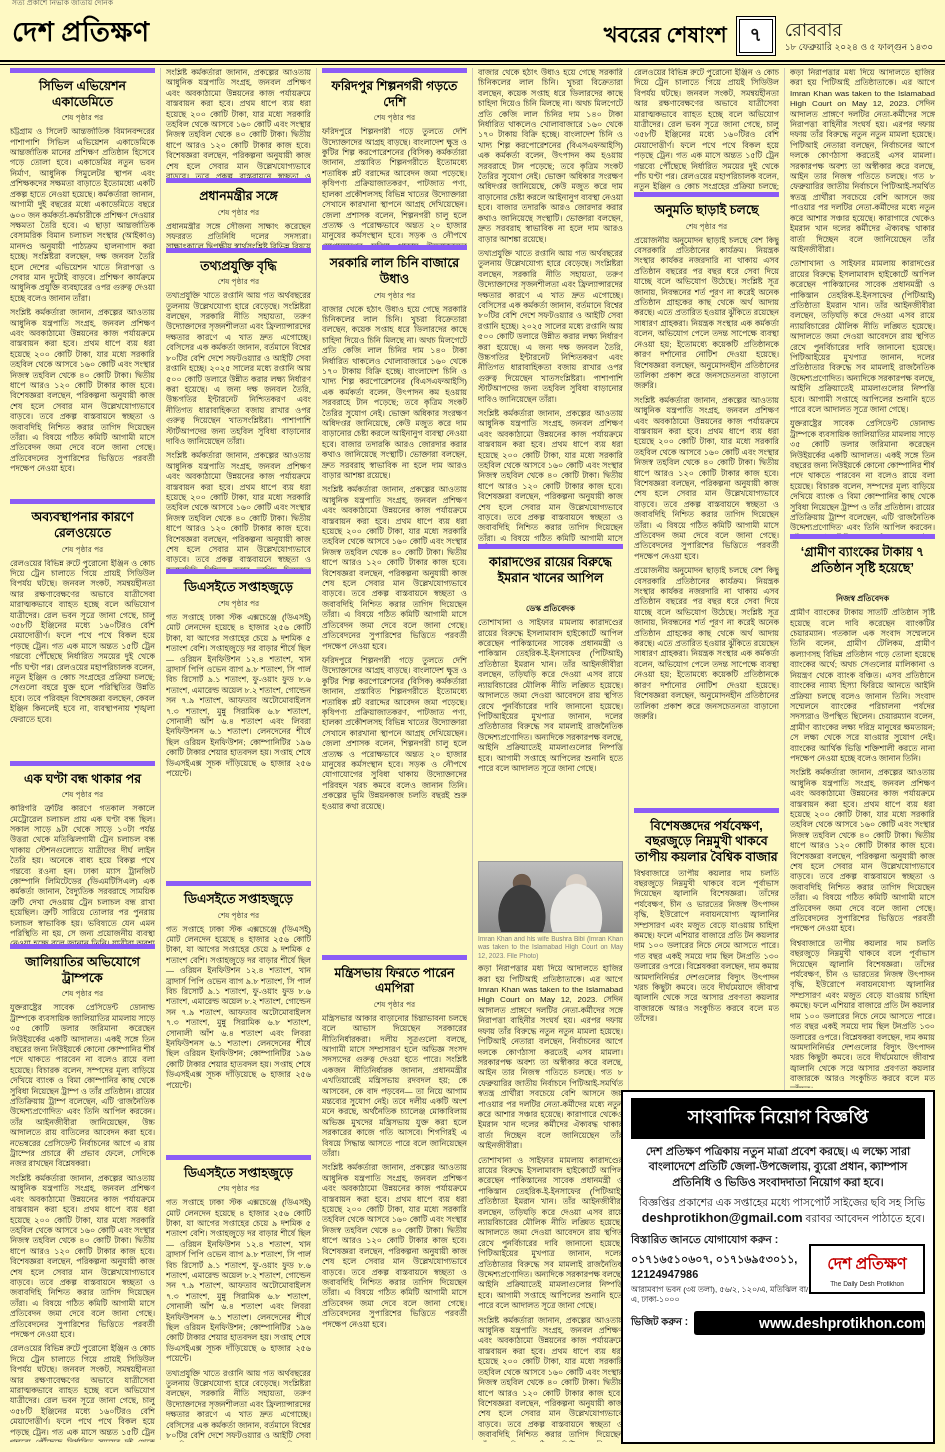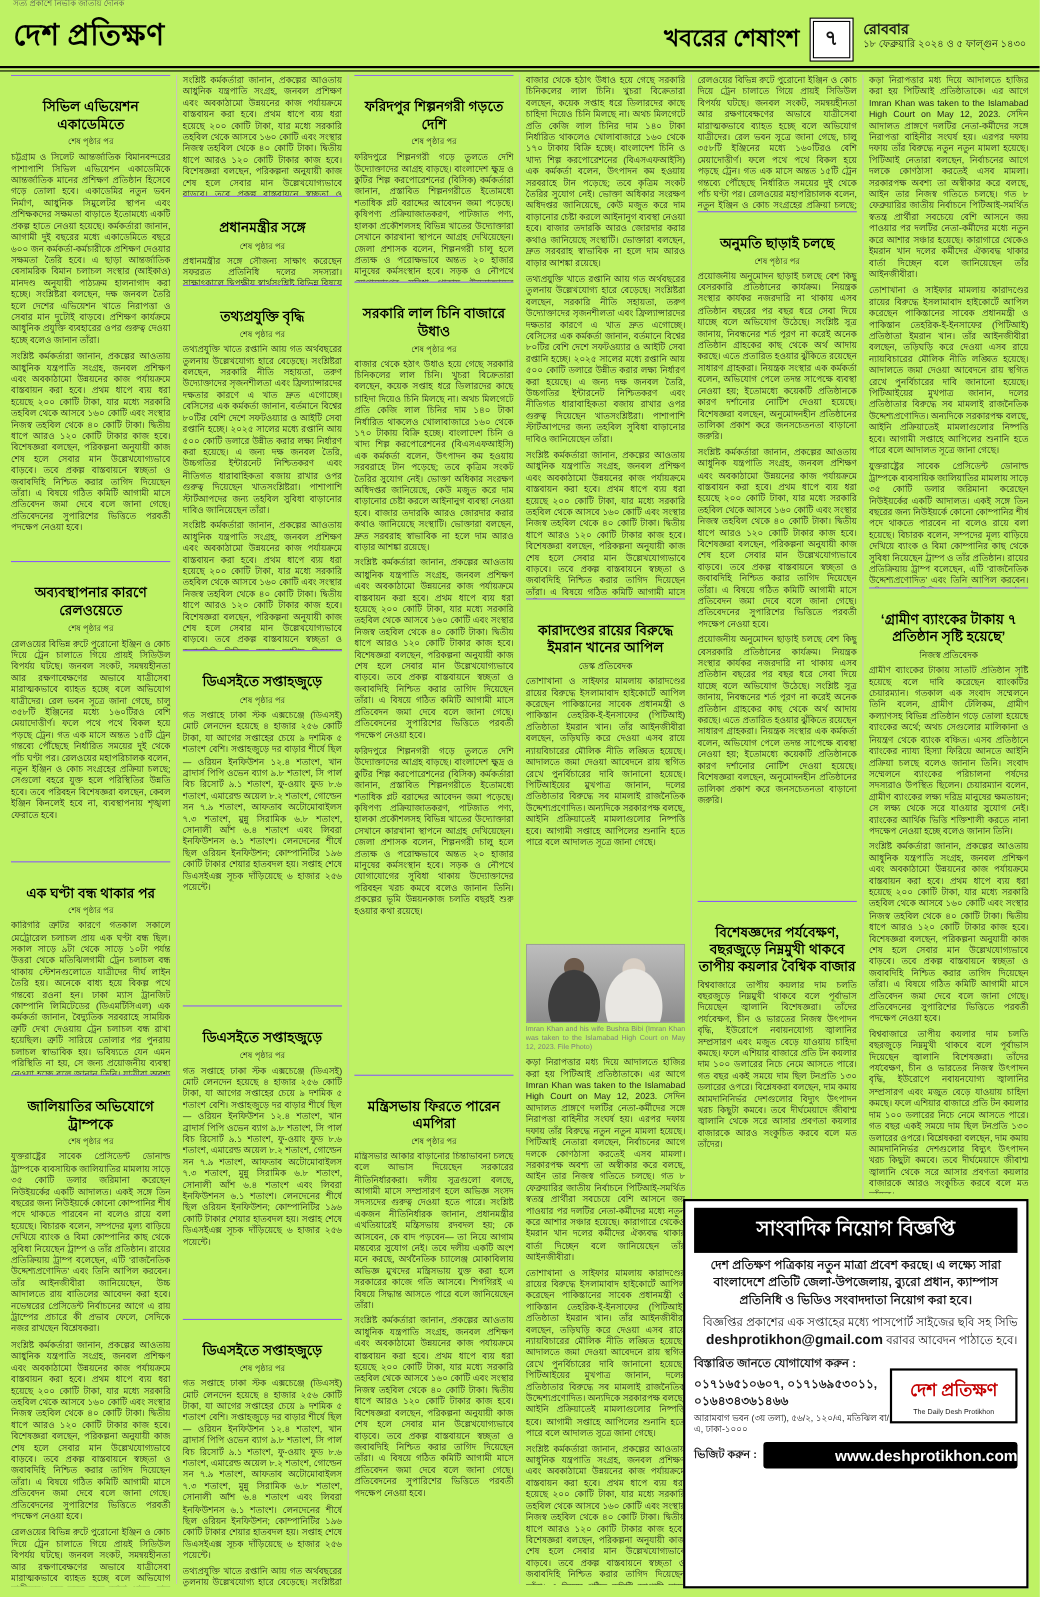--- a/index.html
+++ b/index.html
@@ -1,42 +1,42 @@
 <!DOCTYPE html>
 <html><head>
 <meta charset="utf-8">
 <style>
   *{margin:0;padding:0;box-sizing:border-box}
   html,body{width:945px;height:1452px}
   body{background:#efede8;font-family:"Liberation Sans","DejaVu Sans",sans-serif;color:#161616;position:relative;overflow:hidden}
-  .page{position:absolute;inset:0;background:#bef264}
+  .page{position:absolute;inset:0;background:#fef9c3}
 
   
   header{position:absolute;top:6px;left:12px;right:12px;height:52px;display:flex;justify-content:space-between;align-items:flex-end}
   .masthead-wrap{padding-bottom:2px}
   .tagline{font-size:7.5px;color:#555;margin-bottom:2px}
   .masthead{font-size:27px;font-weight:bold;letter-spacing:.5px;font-family:"Liberation Serif","DejaVu Serif",serif;color:#000}
   .header-right{display:flex;align-items:flex-start;gap:12px;padding-bottom:4px}
   .section-title{font-size:21px;font-weight:bold;color:#000}
   .page-box{width:34px;height:34px;border:1px solid #000;box-shadow:0 0 0 2px #fcfbf7,0 0 0 3px #000;display:flex;align-items:center;justify-content:center;font-size:19px;font-weight:bold;background:#fff}
   .date-wrap{line-height:1.25}
-  .day{font-size:13px;font-weight:bold}
+  .day{font-size:18px;font-weight:normal}
   .date{font-size:9px}
   .rules{position:absolute;top:60px;left:0;right:0;height:5px;border-top:2px solid #000;border-bottom:1px solid #000}
 
   
   main{position:absolute;top:68px;left:0;width:945px;height:1380px}
   .vsep{position:absolute;top:0;height:1372px;width:1px;background:#c9c5bc}
   .col{position:absolute;top:0;width:145px;height:1374px;overflow:hidden}
   #col5,#col6{height:1020px}
 
-  .hgroup{border-top:1px solid #8b5cf6;padding:21px 1px 3px;text-align:center}
+  .hgroup{border-top:5px solid #8b5cf6;padding:6px 1px 3px;text-align:center}
   .headline{font-size:12.5px;font-weight:bold;line-height:1.25;color:#000}
   .cont{font-size:7.5px;margin-top:2px;color:#222}
-  .byline{font-size:8px;font-weight:normal;margin-top:2px}
+  .byline{font-size:8px;font-weight:bold;margin-top:16px}
   .body{overflow:hidden;font-size:8px;line-height:10.4px;text-align:justify;color:#1c1c1c}
   .body p{margin-bottom:4px}
 
   
   .photo{margin:3px 0;height:100px;overflow:hidden}
   .photo-img{height:72px;border:1px solid #999;background:
     radial-gradient(40px 54px at 30% 78%, #3d3d3d 58%, transparent 60%),
     radial-gradient(15px 15px at 30% 30%, #6d5a4b 58%, transparent 64%),
     radial-gradient(44px 58px at 68% 80%, #e9e7e2 58%, transparent 60%),
     radial-gradient(17px 17px at 68% 32%, #d8cec3 58%, transparent 64%),
@@ -263,21 +263,21 @@
       <div class="ad-title">সাংবাদিক নিয়োগ বিজ্ঞপ্তি</div>
       <div class="ad-body">দেশ প্রতিক্ষণ পত্রিকায় নতুন মাত্রা প্রবেশ করছে। এ লক্ষ্যে সারা বাংলাদেশে প্রতিটি জেলা-উপজেলায়, ব্যুরো প্রধান, ক্যাম্পাস প্রতিনিধি ও ভিডিও সংবাদদাতা নিয়োগ করা হবে।</div>
       <div class="ad-email-line">
         <span>বিজ্ঞপ্তির প্রকাশের এক সপ্তাহের মধ্যে পাসপোর্ট সাইজের ছবি সহ সিভি</span>
         <b>deshprotikhon@gmail.com</b>
         <span>বরাবর আবেদন পাঠাতে হবে।</span>
       </div>
       <div class="ad-mid">
         <div class="ad-contact">
           <div class="contact-label">বিস্তারিত জানতে যোগাযোগ করুন :</div>
-          <div class="phones">০১৭১৬৫১০৬০৭, ০১৭১৬৯৫৩০১১, ০১৬৪৩৪৩৬১৪৬৬</div>
+          <div class="phones">০১৭১৬৫১০৬০৭, ০১৭১৬৯৫৩০১১, 12124947986</div>
           <div class="address">আরামবাগ ভবন (৩য় তলা), ৫৬/২, ১২০/এ, মতিঝিল বা/এ, ঢাকা-১০০০</div>
         </div>
         <div class="ad-logo">
           <div class="ad-logo-name">দেশ প্রতিক্ষণ</div>
           <div class="ad-logo-sub">The Daily Desh Protikhon</div>
         </div>
       </div>
       <div class="ad-bottom">
         <span class="visit-label">ভিজিট করুন :</span>
         <span class="website-bar">www.deshprotikhon.com</span>

